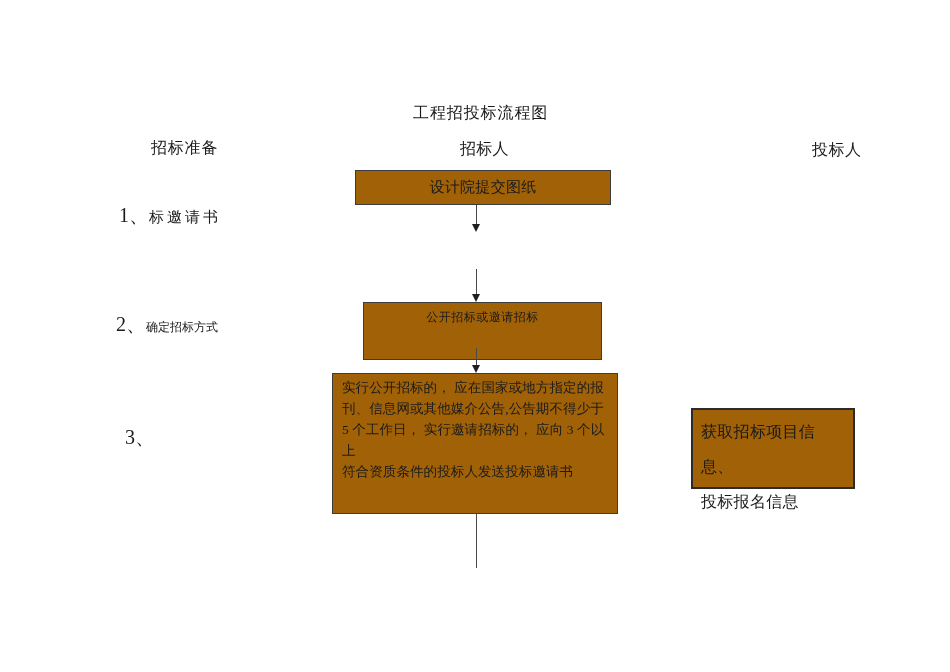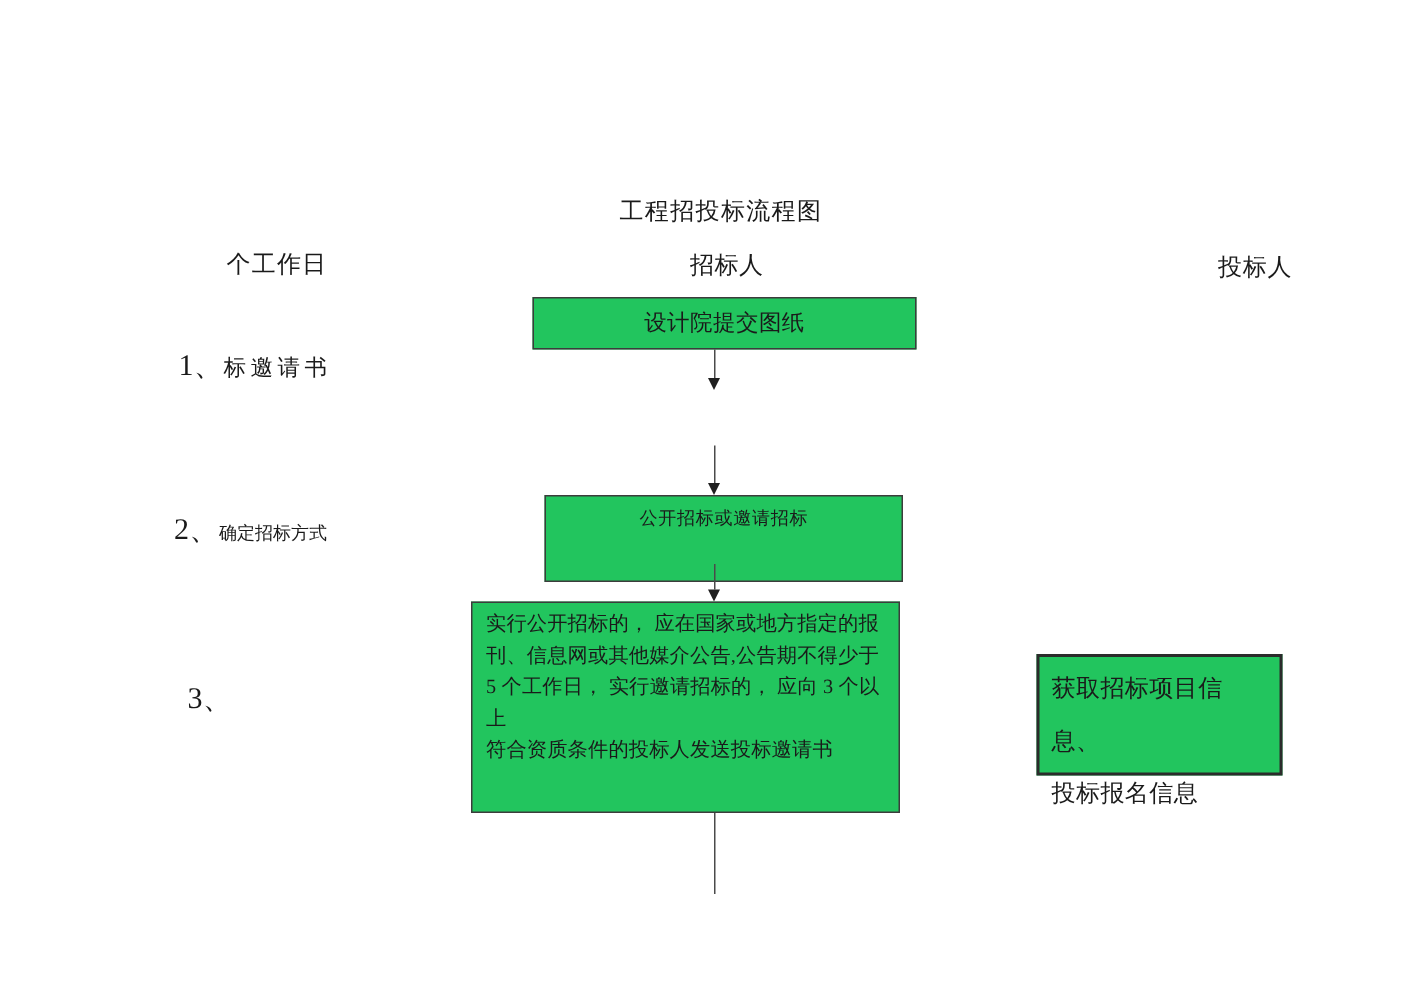--- a/index.html
+++ b/index.html
@@ -4,47 +4,47 @@
 <style>
   html,body{margin:0;padding:0;background:#fff;}
   .canvas{
     position:relative;
     width:950px;height:672px;
     background:#ffffff;
     font-family:"Liberation Serif","DejaVu Serif",serif;
     color:#1a1a1a;
     overflow:hidden;
   }
-  .abs{position:absolute;margin-top:28px;}
+  .abs{position:absolute;}
   .title{
     left:413px;top:103px;
     font-size:16px;letter-spacing:0.9px;
     white-space:nowrap;
   }
   .col-header{font-size:16px;white-space:nowrap;}
   .col-stage{left:151px;top:138px;letter-spacing:0.8px;}
   .col-tenderer{left:460px;top:139px;letter-spacing:0.3px;}
   .col-bidder{left:812px;top:140px;letter-spacing:0.5px;}
 
   .flow-box{
     box-sizing:border-box;
     border:1px solid #3c3c3c;
-    background:#22c55e;
+    background:#a16207;
     display:flex;justify-content:center;align-items:center;
     text-align:center;
   }
   .box-design{left:355px;top:170px;width:256px;height:35px;font-size:15px;letter-spacing:0.3px;}
   .box-review{left:375px;top:232px;width:214px;height:37px;font-size:13.5px;letter-spacing:0.3px;}
   .box-method{
     left:363px;top:302px;width:239px;height:58px;
     font-size:12px;letter-spacing:0.5px;
     align-items:flex-start;padding-top:6px;
   }
   .box-announce{
-    left:314px;top:373px;width:286px;height:141px;
+    left:332px;top:373px;width:286px;height:141px;
     display:block;text-align:left;
     padding:3px 7px 0 9px;
     font-size:13.5px;line-height:21px;letter-spacing:0.1px;
     white-space:pre-line;
   }
   .box-bidderinfo{
     left:691px;top:408px;width:164px;height:81px;
     border:2px solid #2b2b2b;
     display:block;text-align:left;
     padding:4px 16px 0 8px;
@@ -78,21 +78,21 @@
   .a-1{top:224px;}
   .a-2{top:294px;}
   .a-3{top:365px;}
 </style>
 </head>
 <body>
 
 <div class="canvas">
 
   <div class="abs title">工程招投标流程图</div>
-  <div class="abs col-header col-stage">个工作日</div>
+  <div class="abs col-header col-stage">招标准备</div>
   <div class="abs col-header col-tenderer">招标人</div>
   <div class="abs col-header col-bidder">投标人</div>
 
   <div class="abs stage stage-1">
     <span class="stage-num">1、</span>
     <span class="stage-label">标邀请书</span>
   </div>
   <div class="abs stage stage-2">
     <span class="stage-num">2、</span>
     <span class="stage-label">确定招标方式</span>

